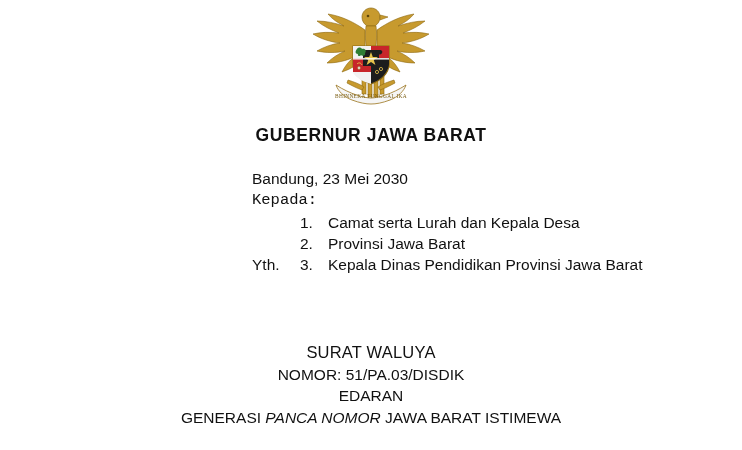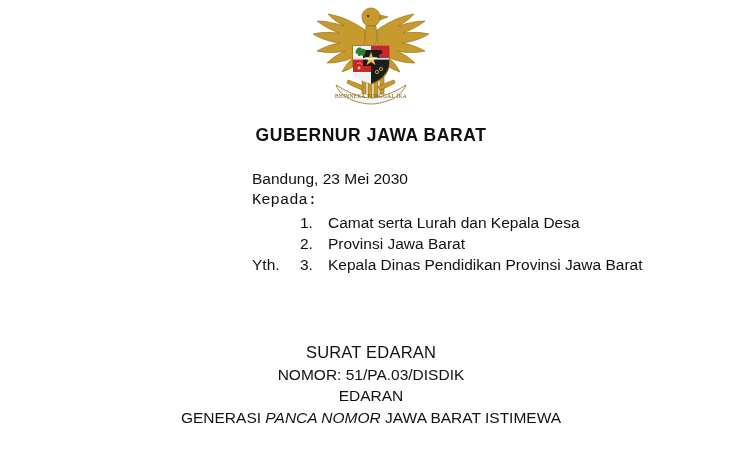--- a/index.html
+++ b/index.html
@@ -213,19 +213,19 @@
           <div class="txt">
             <div>Kepala Dinas Pendidikan Provinsi Jawa Barat</div>
           </div>
         </div>
 
       </div>
     </div>
   </div>
 
   <div class="se-block">
-    <div class="se-line se-title-big">SURAT EDARAN</div>
+    <div class="se-line se-title-big">SURAT WALUYA</div>
     <div class="se-line">NOMOR: 51/PA.03/DISDIK</div>
     <div class="se-line">EDARAN</div>
     <div class="se-line"><span>GENERASI </span><span class="italic">PANCA NOMOR</span><span> JAWA BARAT ISTIMEWA</span></div>
   </div>
 
 </div>
 
 </body></html>

